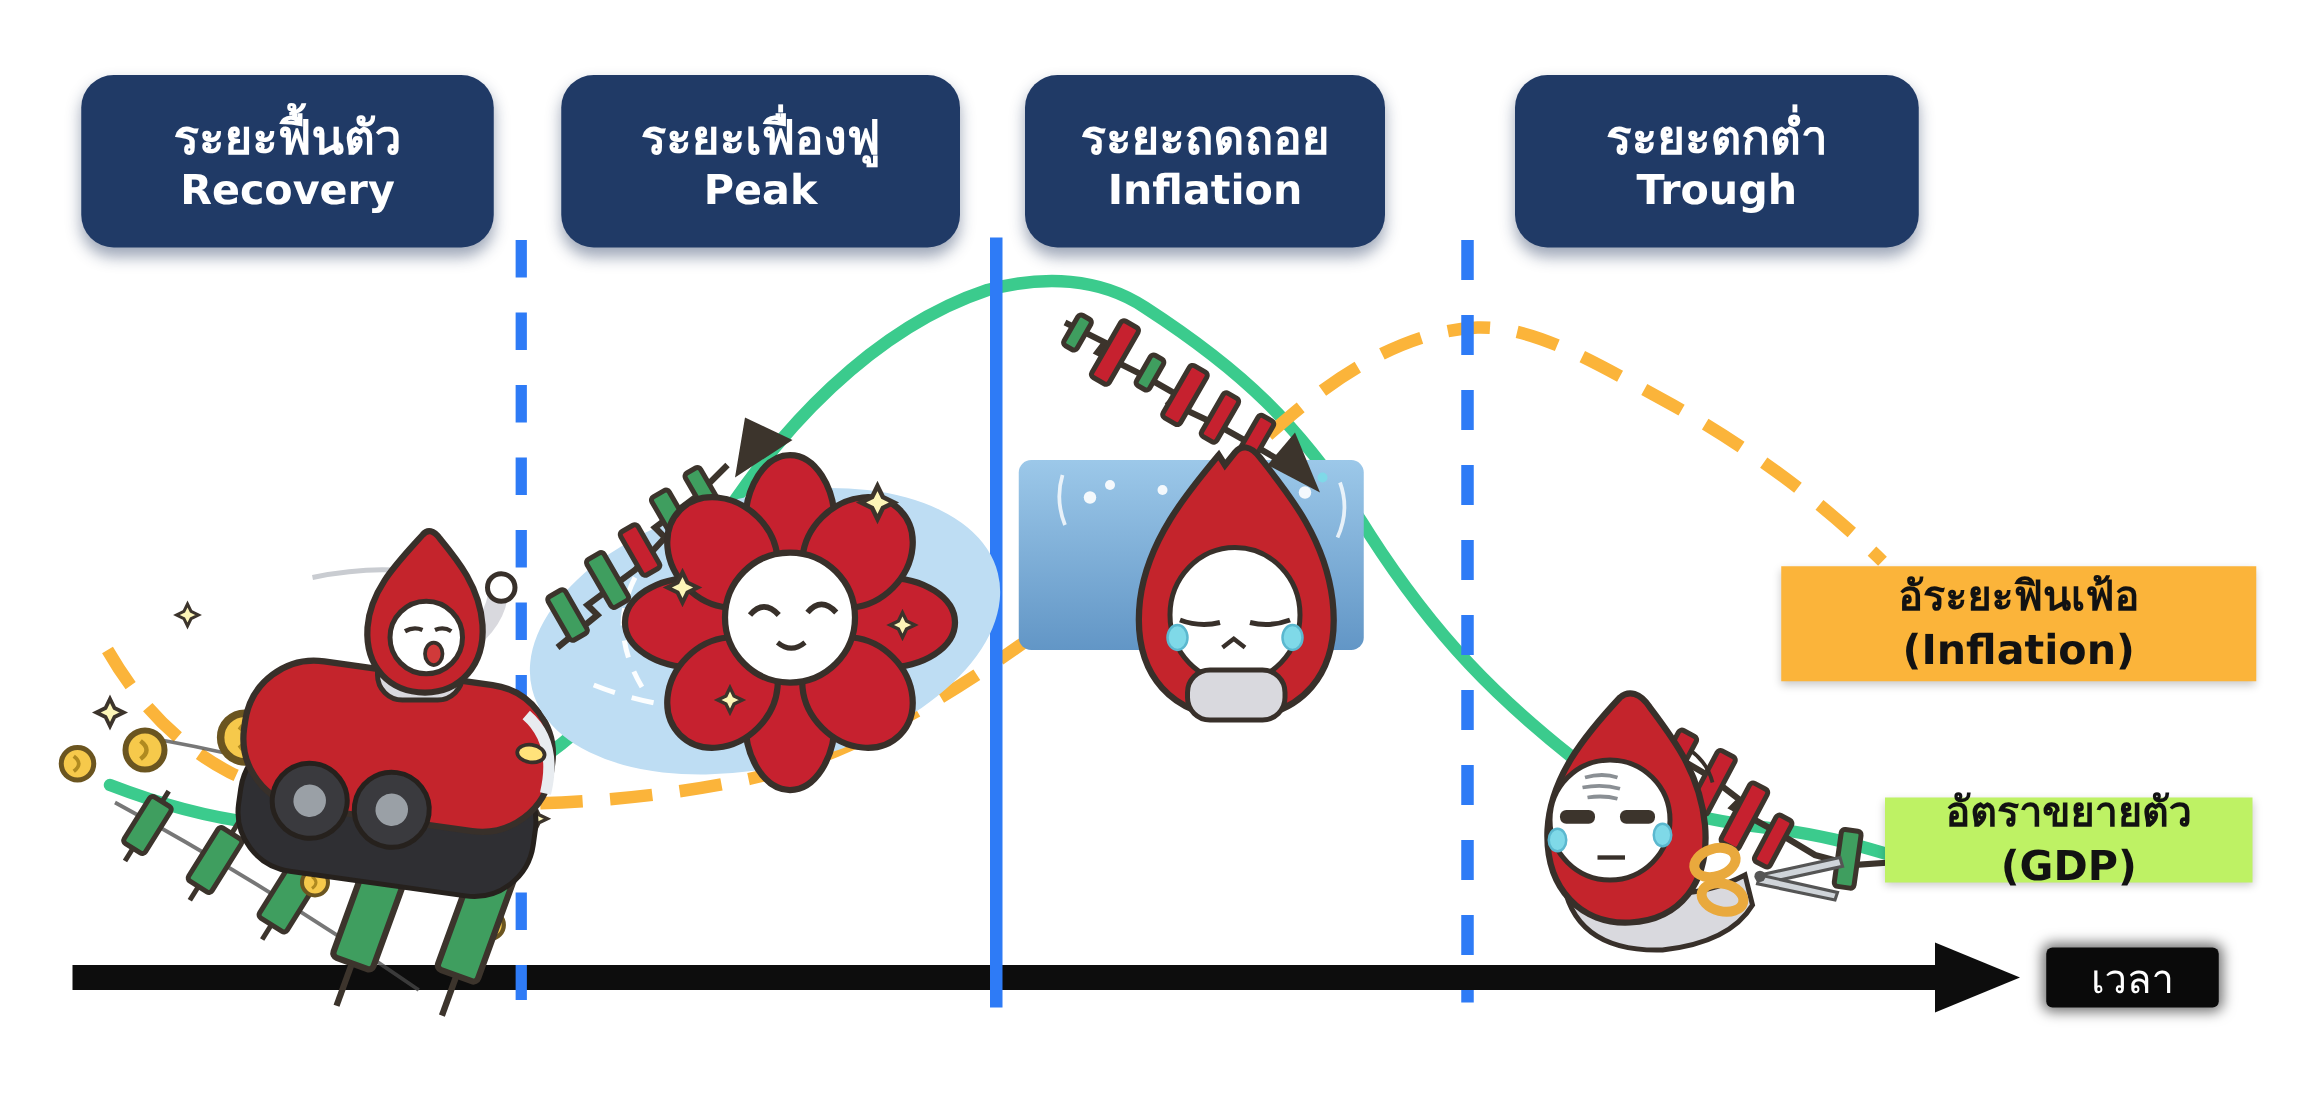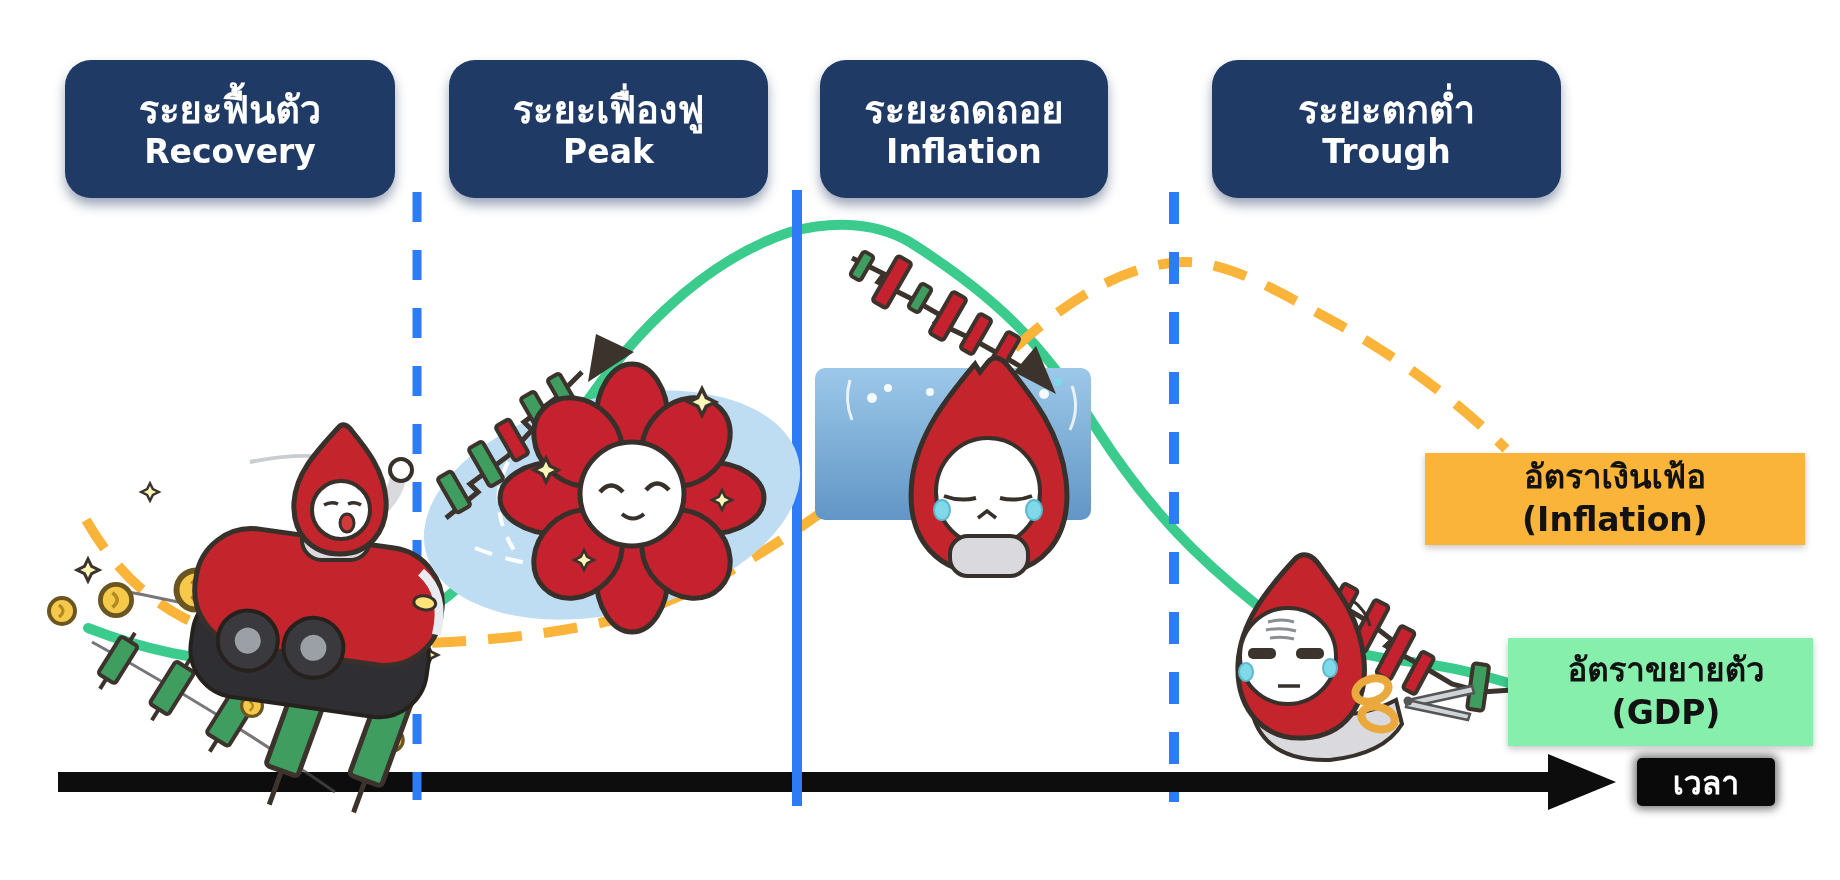--- a/index.html
+++ b/index.html
@@ -8,28 +8,28 @@
   .art{position:absolute;left:0;top:0;}
   .phase-box{position:absolute;top:60px;height:138px;background:#203A66;border-radius:26px;
              color:#fff;display:flex;flex-direction:column;align-items:center;justify-content:center;
              text-align:center;box-shadow:0 7px 12px rgba(25,45,85,.42);}
   .phase-thai{font-size:38px;font-weight:800;line-height:1.22;}
   .phase-eng{font-size:33px;font-weight:800;line-height:1.15;}
   .legend-chip{position:absolute;display:flex;flex-direction:column;align-items:center;justify-content:center;
                text-align:center;color:#121212;font-weight:800;font-size:33px;line-height:1.3;
                box-shadow:0 3px 7px rgba(0,0,0,.22);}
   .chip-inflation{left:1425px;top:453px;width:380px;height:92px;background:#FBB43A;}
-  .chip-gdp{left:1508px;top:638px;width:294px;height:108px;background:#86efac;padding-left:11px;}
+  .chip-gdp{left:1508px;top:638px;width:294px;height:68px;background:#bef264;}
   .chip-time{position:absolute;left:1637px;top:758px;width:138px;height:48px;background:#0a0a0a;
-             color:#fff;font-weight:700;font-size:32px;display:flex;align-items:center;justify-content:center;
+             color:#fff;font-weight:400;font-size:32px;display:flex;align-items:center;justify-content:center;
              border-radius:5px;box-shadow:0 0 10px 3px rgba(0,0,0,.55);}
   #pb1{left:65px;width:330px;}
   #pb2{left:449px;width:319px;}
   #pb3{left:820px;width:288px;}
-  #pb4{left:1212px;width:349px;}
+  #pb4{left:1212px;width:323px;}
 </style>
 </head>
 <body>
 
 <div class="stage">
 
   <svg class="art" width="1840" height="880" viewBox="0 0 1840 880">
     <defs>
       <linearGradient id="wg" x1="0" y1="0" x2="0" y2="1">
         <stop offset="0" stop-color="#9CC8E9"></stop>
@@ -277,21 +277,21 @@
   <div class="phase-box" id="pb3">
     <div class="phase-thai">ระยะถดถอย</div>
     <div class="phase-eng">Inflation</div>
   </div>
   <div class="phase-box" id="pb4">
     <div class="phase-thai">ระยะตกต่ำ</div>
     <div class="phase-eng">Trough</div>
   </div>
 
   <div class="legend-chip chip-inflation">
-    <div>อัตราเงินเฟ้อ</div>
+    <div>อัระยะฟินเฟ้อ</div>
     <div>(Inflation)</div>
   </div>
   <div class="legend-chip chip-gdp">
     <div>อัตราขยายตัว</div>
     <div>(GDP)</div>
   </div>
   <div class="chip-time">เวลา</div>
 
 </div>
 

